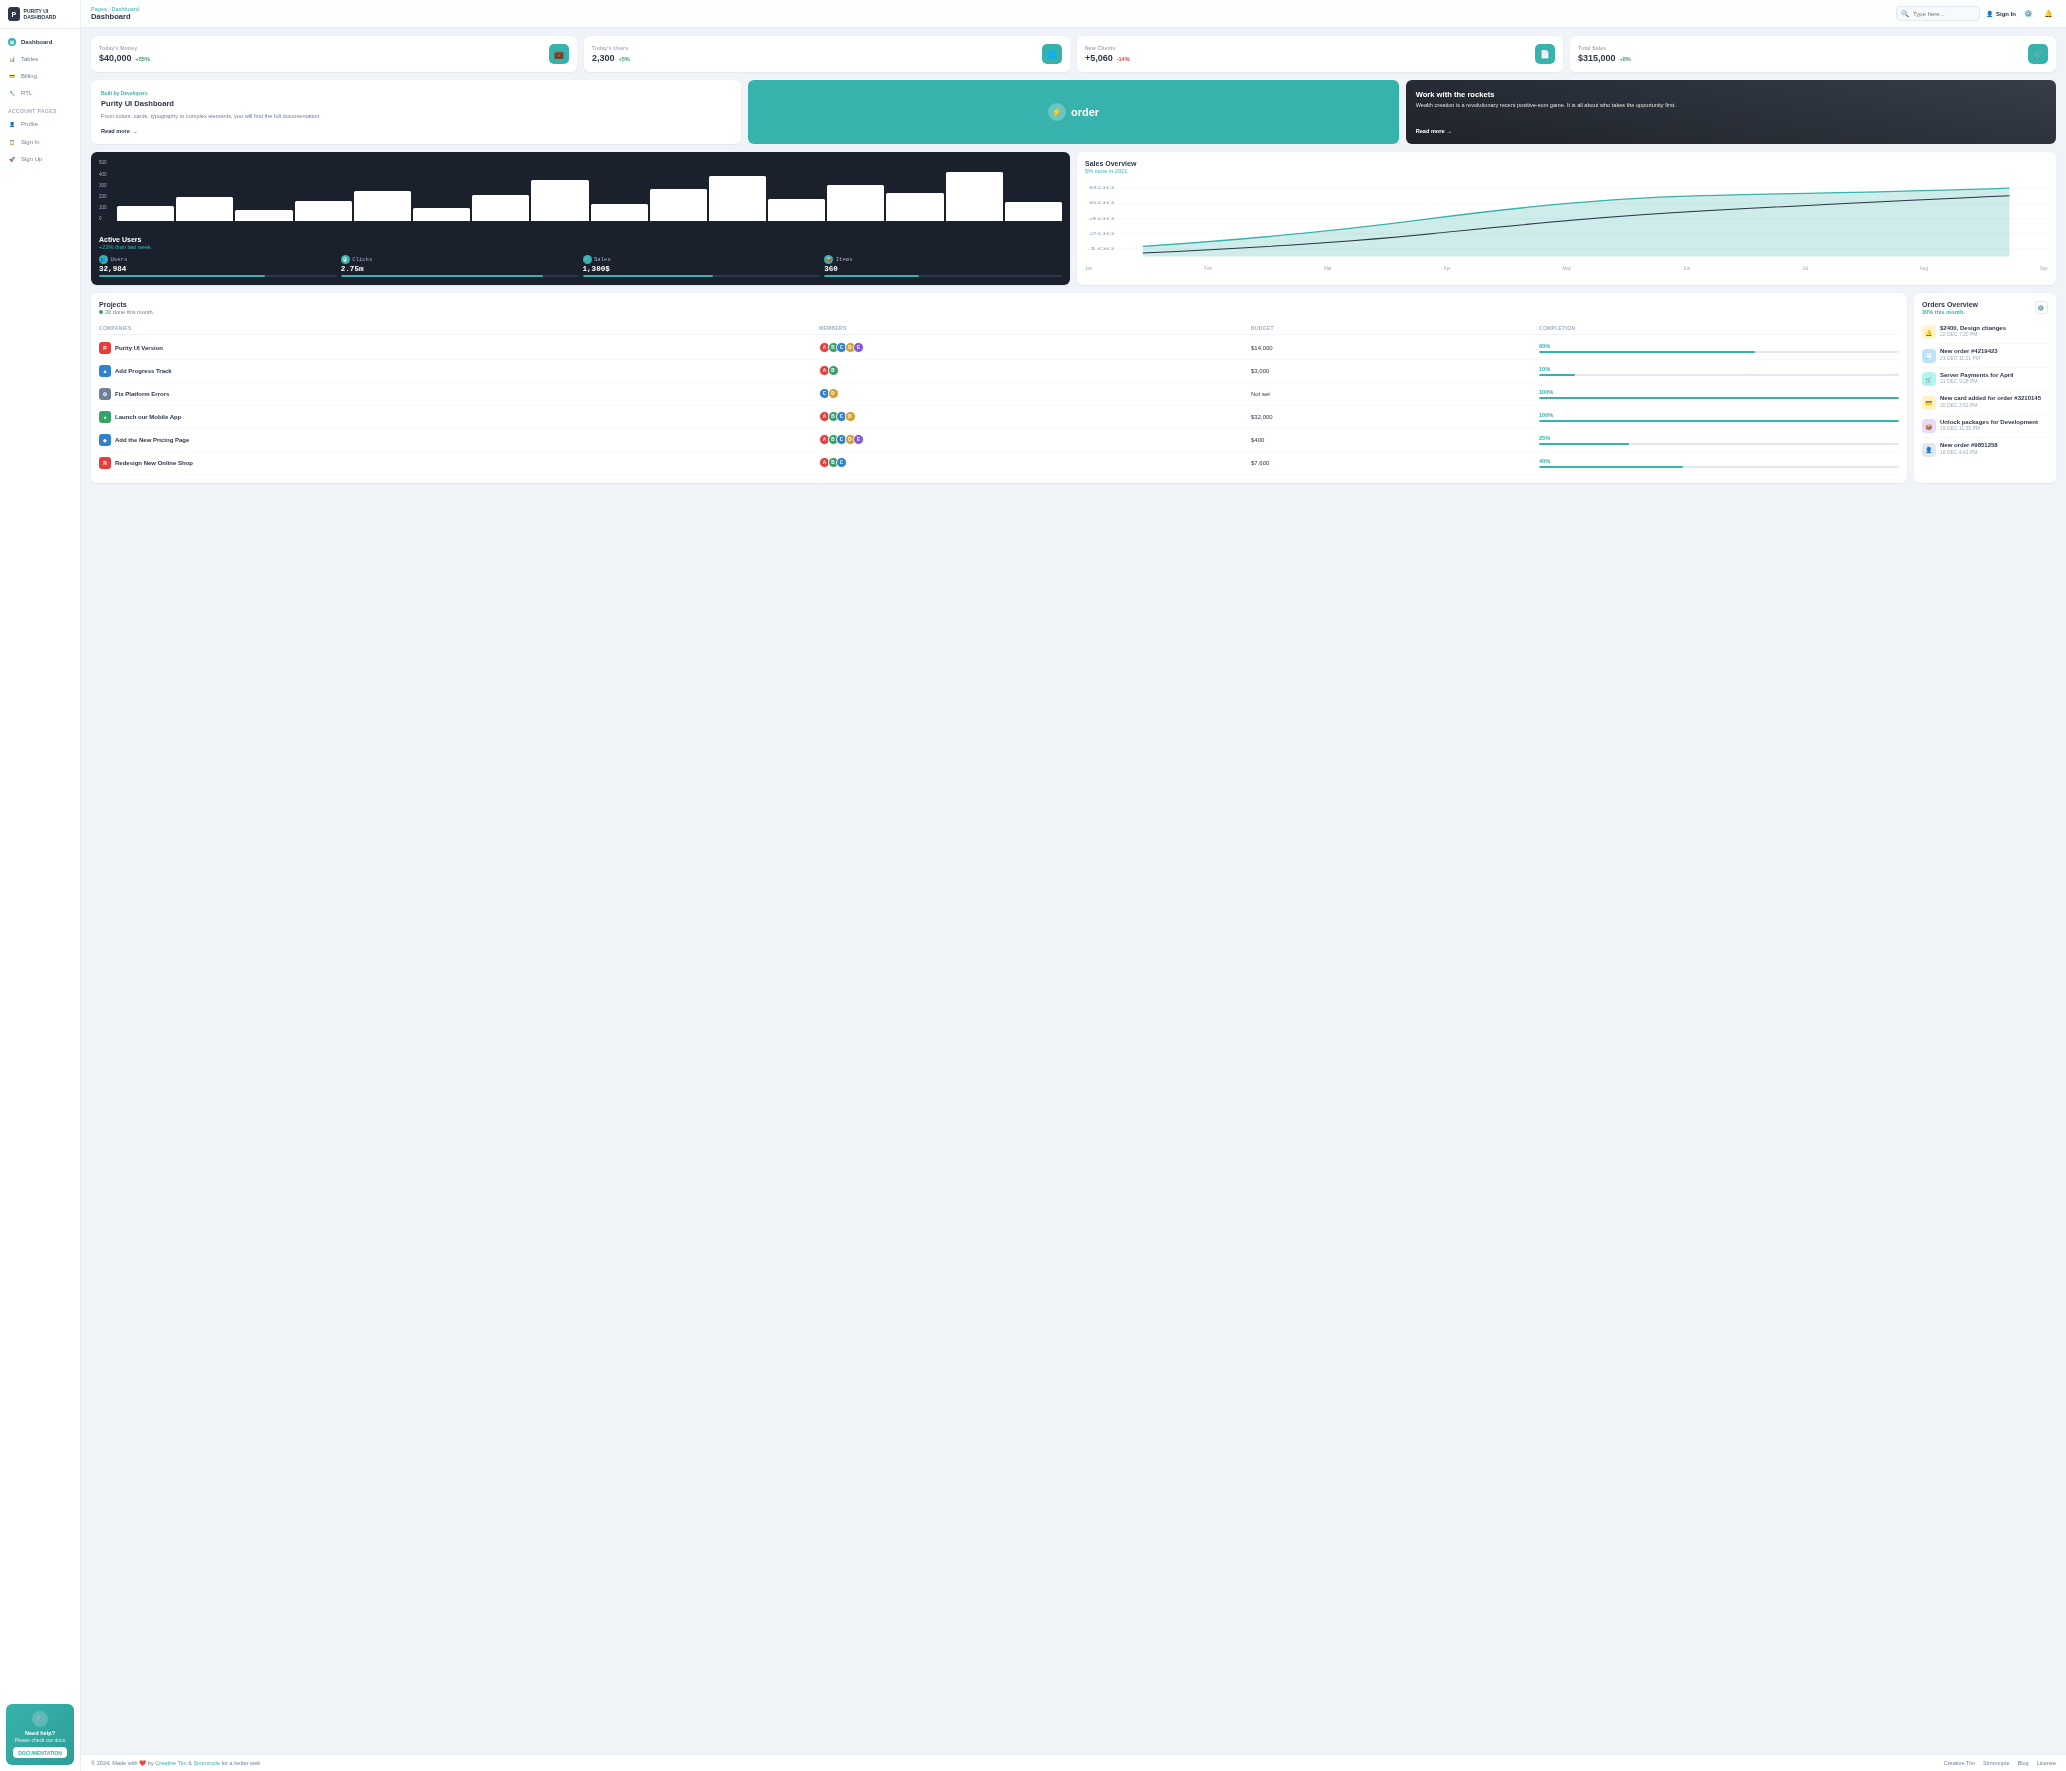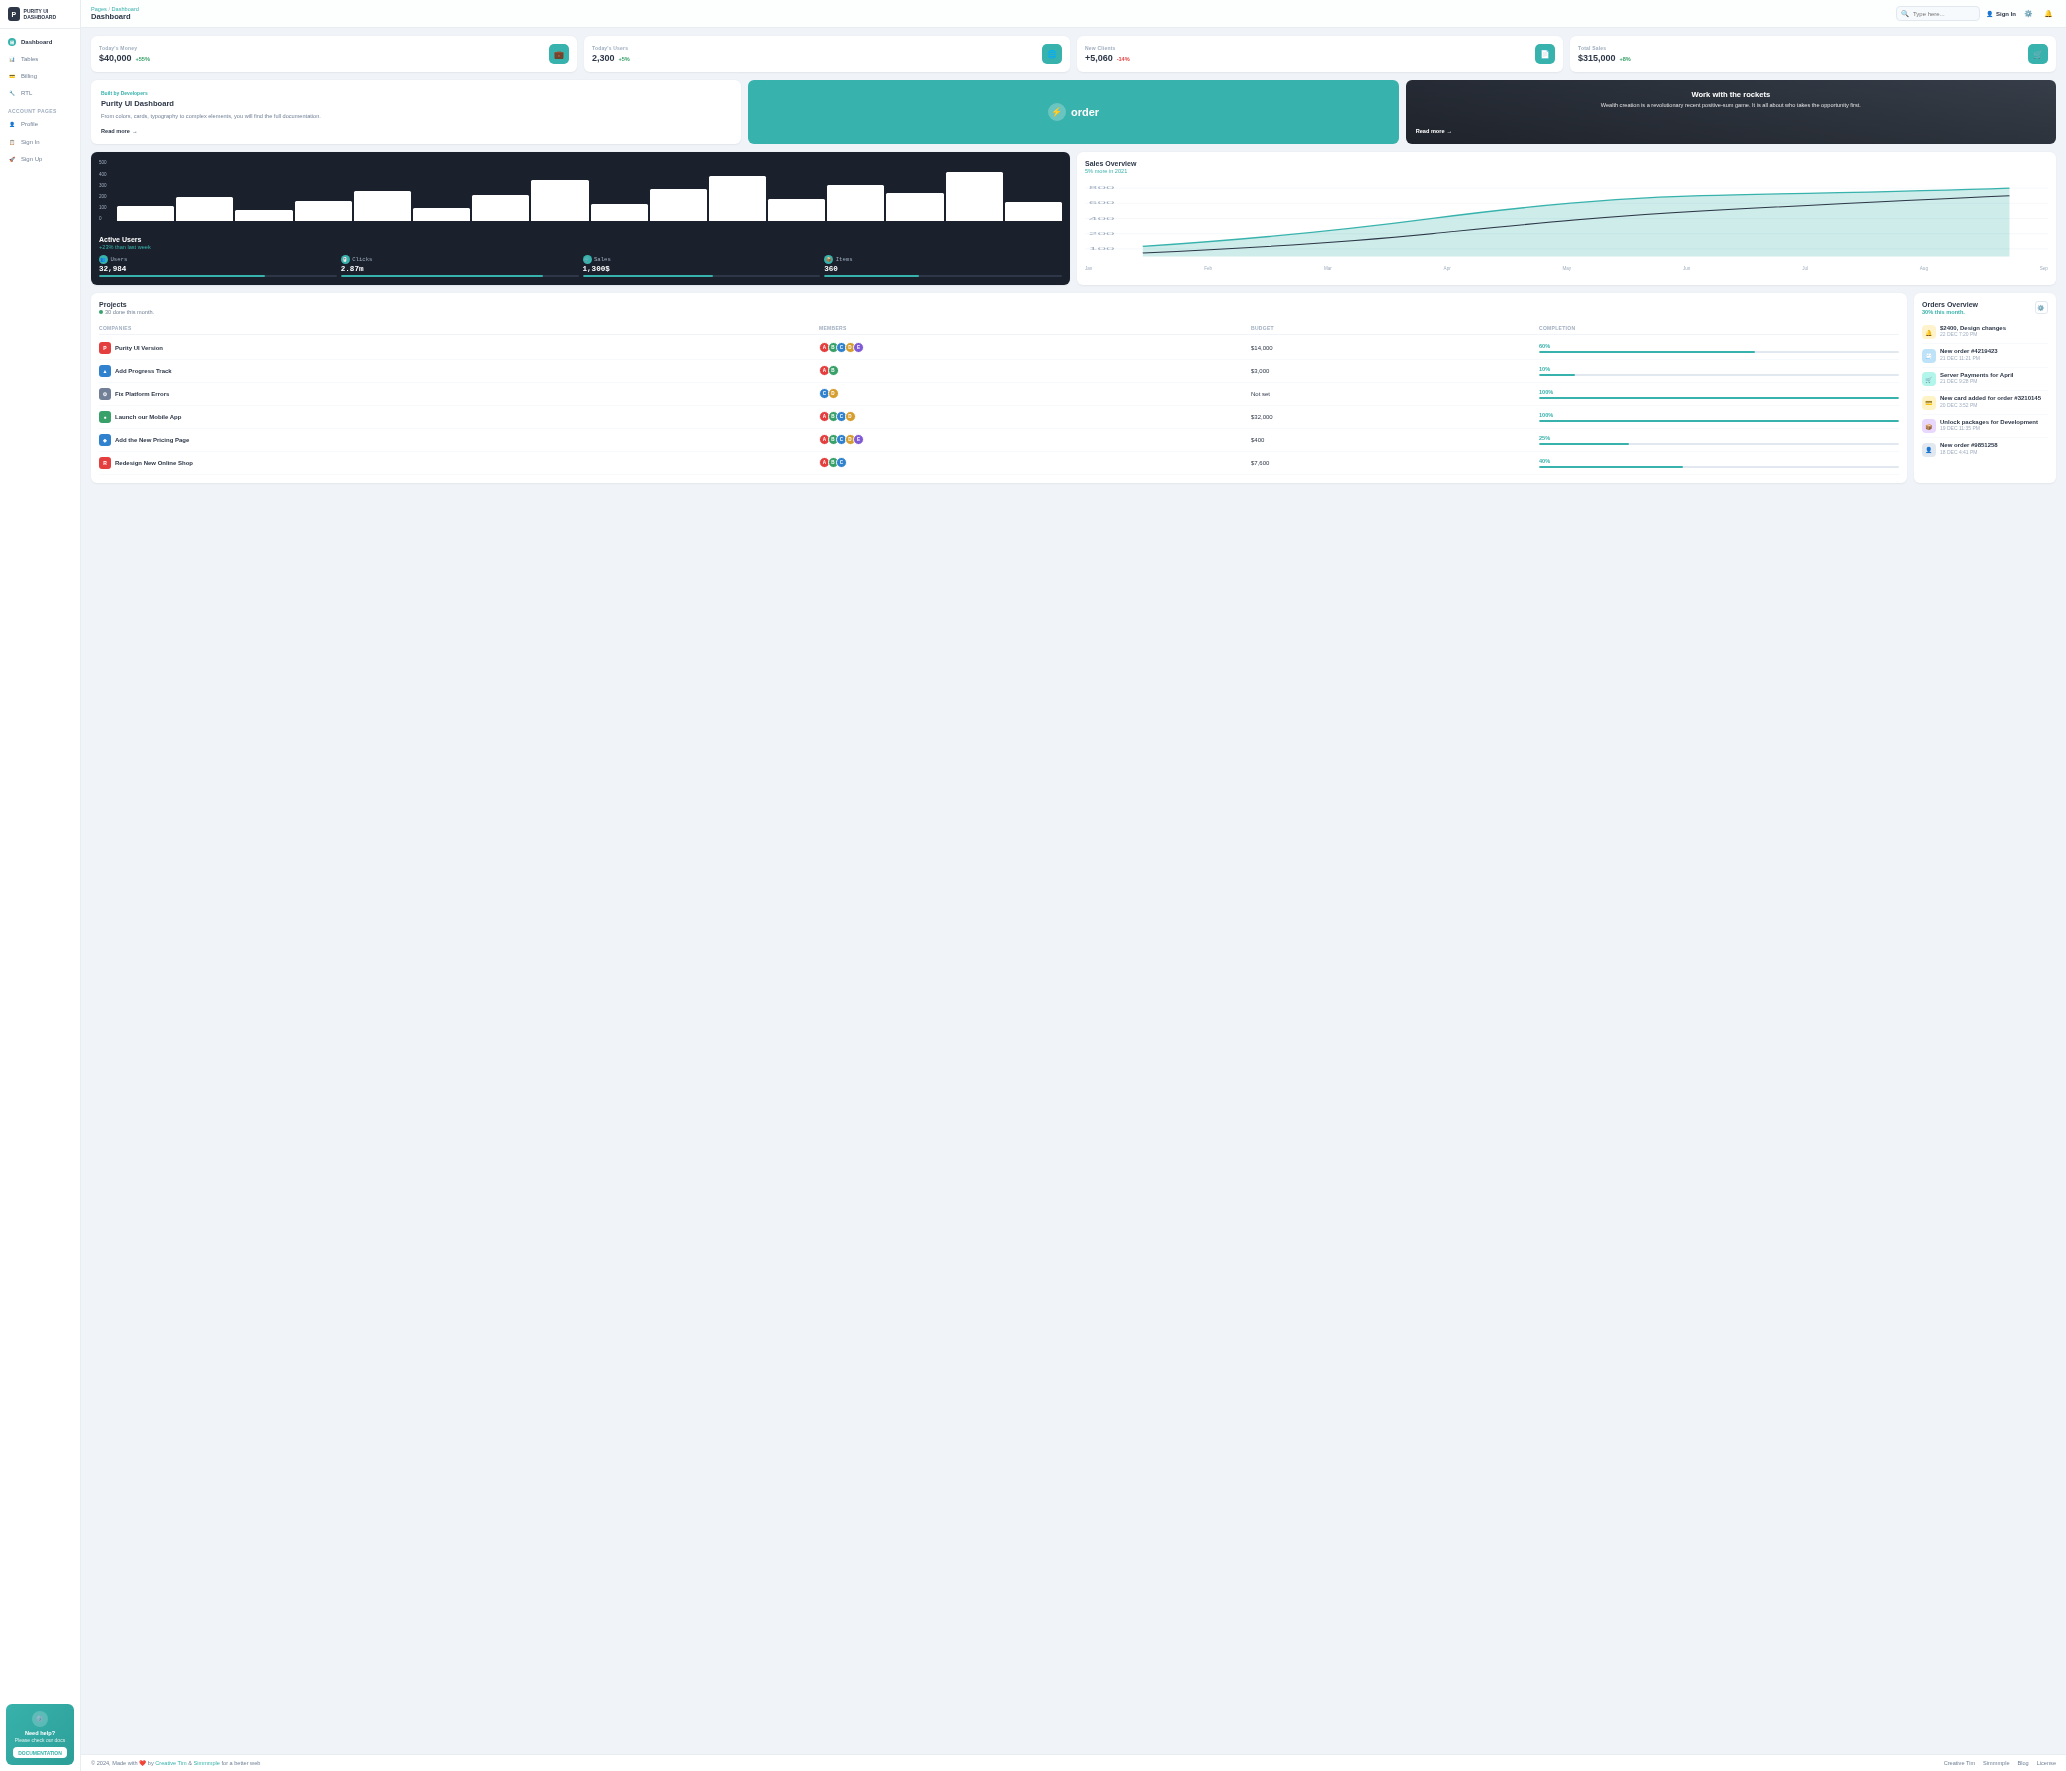--- a/index.html
+++ b/index.html
@@ -278,21 +278,21 @@
             <span>Read more</span>
             <span>→</span>
           </div>
         </div>
         <div class="chakra-card">
           <div class="chakra-inner">
             <div class="chakra-logo">⚡</div>
             <span>order</span>
           </div>
         </div>
-        <div class="rocket-card" style="background: linear-gradient(rgba(0,0,0,0.5),rgba(0,0,0,0.6)), linear-gradient(135deg, #4a5568, #718096); text-align: center;">
+        <div class="rocket-card" style="background: linear-gradient(rgba(0,0,0,0.5),rgba(0,0,0,0.6)), linear-gradient(135deg, #4a5568, #718096);">
           <div>
             <h3>Work with the rockets</h3>
             <p>Wealth creation is a revolutionary recent positive-sum game. It is all about who takes the opportunity first.</p>
           </div>
           <div class="read-more-white">
             <span>Read more</span>
             <span>→</span>
           </div>
         </div>
       </div>
@@ -342,21 +342,21 @@
                 <div class="metric-value">32,984</div>
                 <div class="metric-bar">
                     <div class="metric-bar-fill" style="width:70%"></div>
                   </div>
               </div>
               <div class="metric-item">
                 <div class="metric-label">
                   <div class="metric-icon">🖱️</div>
                   <span>Clicks</span>
                 </div>
-                <div class="metric-value">2.87m</div>
+                <div class="metric-value">2.75m</div>
                 <div class="metric-bar">
                     <div class="metric-bar-fill" style="width:85%"></div>
                   </div>
               </div>
               <div class="metric-item">
                 <div class="metric-label">
                   <div class="metric-icon">🛒</div>
                   <span>Sales</span>
                 </div>
                 <div class="metric-value">1,300$</div>

